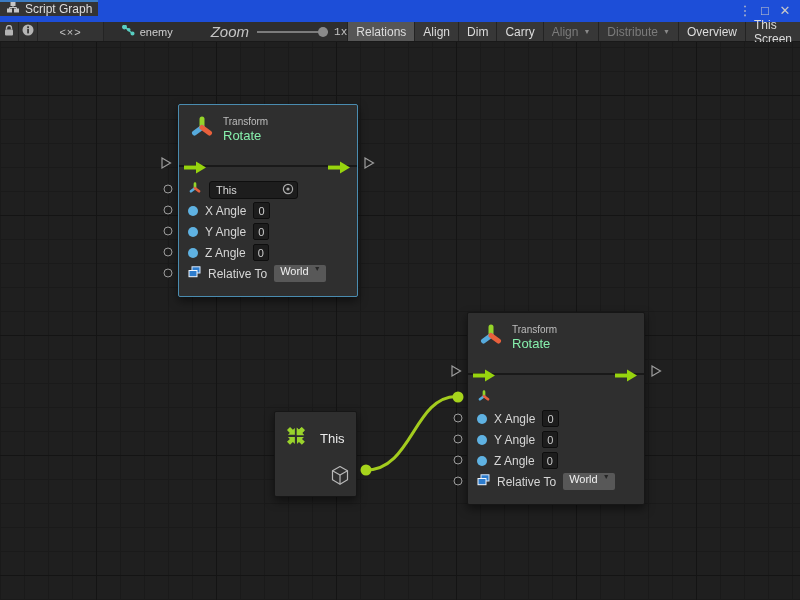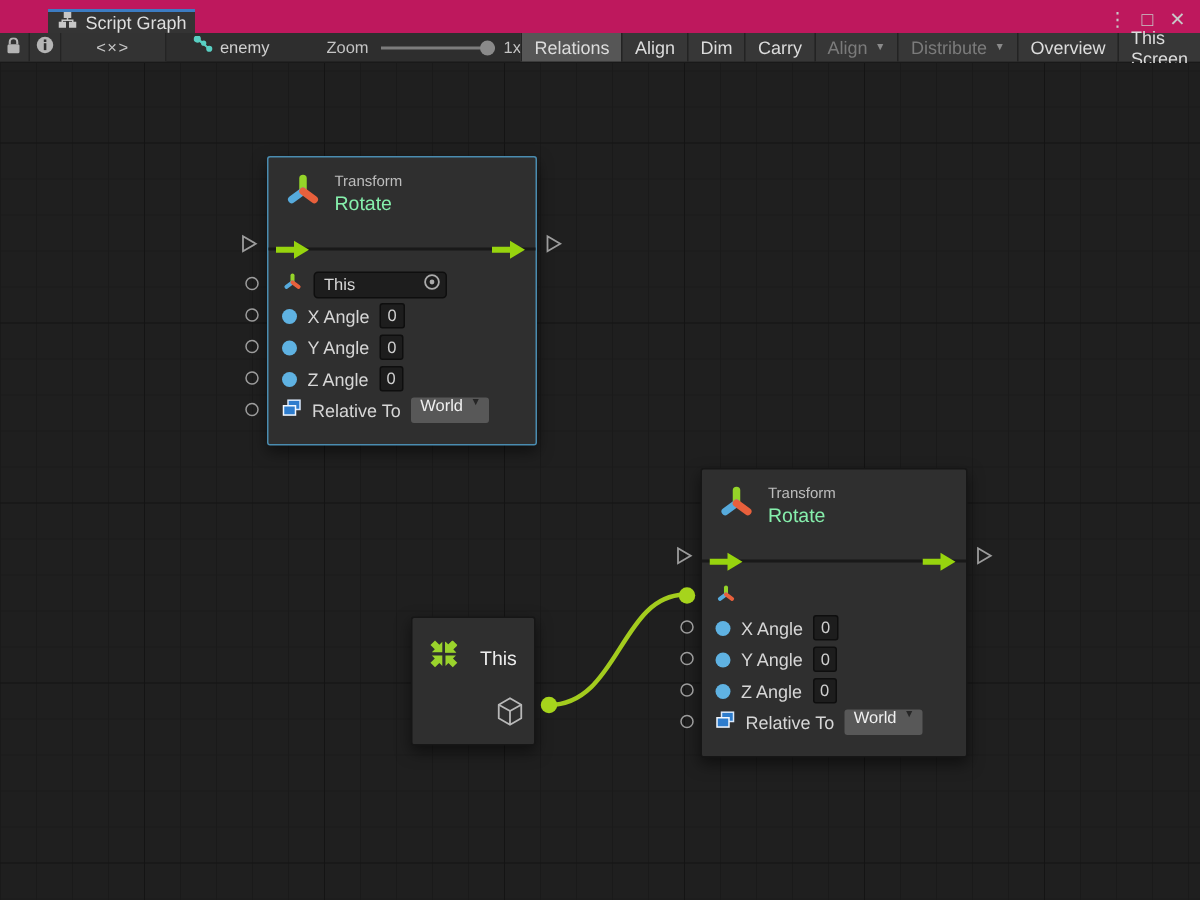--- a/index.html
+++ b/index.html
@@ -1,34 +1,34 @@
 <!DOCTYPE html>
 <html><head>
 <meta charset="utf-8">
 <style>
   * { margin:0; padding:0; box-sizing:border-box; }
   html,body { width:800px; height:600px; overflow:hidden; }
   body { font-family:"Liberation Sans", sans-serif; background:#1f1f1f; color:#ddd; position:relative; }
 
   
-  .tabbar { position:absolute; left:0; top:0; width:800px; height:22px; background:#be185d; display:flex; align-items:flex-end;padding-left:32px; }
+  .tabbar { position:absolute; left:0; top:0; width:800px; height:22px; background:#1d4ed8; display:flex; align-items:flex-start; }
   .tab { width:98px; background:#343434; border-top:2px solid #3c7cc2; display:flex; align-items:center; gap:6px; padding-left:7px; font-size:12px; color:#dedede; }
   .winctrls { margin-left:auto; display:flex; align-items:center; gap:2px; padding-right:6px; }
   .winbtn { width:18px; height:20px; display:flex; align-items:center; justify-content:center; color:#c8c8c8; font-size:13px; cursor:default; }
 
   
   .toolbar { position:absolute; left:0; top:22px; width:800px; height:20px; background:#2e2e2e; border-bottom:1px solid #191919; display:flex; align-items:stretch; font-size:12px; }
   .tseg { display:flex; align-items:center; justify-content:center; background:#333; border-right:1px solid #242424; color:#c4c4c4; }
   .tseg.lock { width:22px; } .tseg.info { width:23px; } .tseg.code { width:77px; font-size:11px; letter-spacing:1px; }
   .graphref { display:flex; align-items:center; gap:5px; margin-left:18px; color:#cfcfcf; font-size:11px; }
-  .zoomlbl { margin-left:38px; color:#c4c4c4; font-size:11px; align-self:center; }
+  .zoomlbl { margin-left:38px; color:#c4c4c4; font-size:15px; align-self:center;font-style:italic; }
   .slider { position:relative; width:84px; height:20px; margin-left:8px; }
   .slider .track { position:absolute; left:0; right:0; top:9px; height:2px; background:#7c7c7c; }
   .slider .handle { position:absolute; top:5px; right:0px; width:10px; height:10px; border-radius:50%; background:#8a8a8a; }
-  .zoomval { margin-left:6px; align-self:center; color:#c4c4c4; font-size:11px; }
+  .zoomval { margin-left:6px; align-self:center; color:#c4c4c4; font-size:11px;font-family:Liberation Mono, monospace; }
   .tbgroup { margin-left:auto; display:flex; align-items:stretch; }
   .tbtn { display:flex; align-items:center; padding:4px 8px; background:#373737; border-left:1px solid #232323; color:#dcdcdc; cursor:default; }
   .tbtn.active { background:#565656; }
   .tbtn.disabled { color:#7b7b7b; }
   .caret { font-size:7px; margin-left:5px; color:#8a8a8a; }
 
   
   .canvas { position:absolute; left:0; top:42px; width:800px; height:558px;
     background-color:#1f1f1f;
     background-image:

